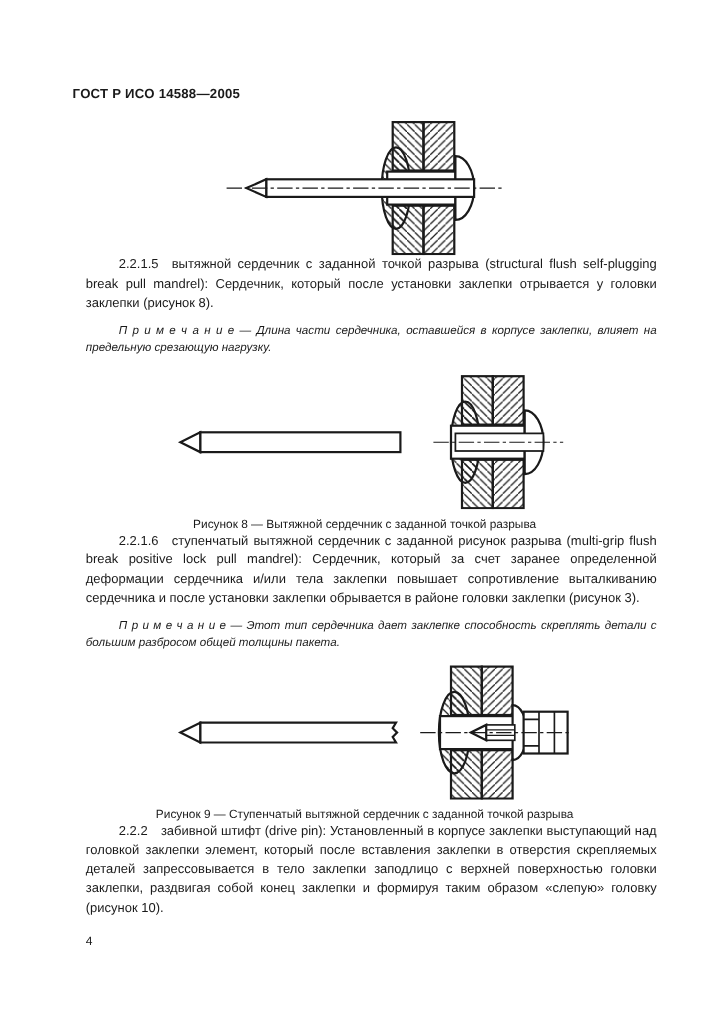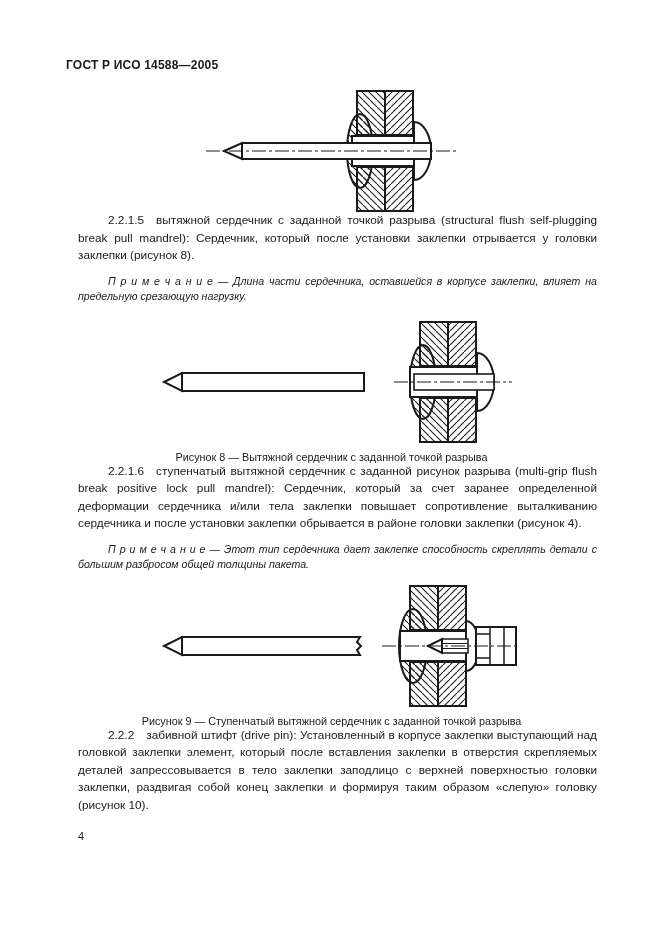--- a/index.html
+++ b/index.html
@@ -2,21 +2,21 @@
 <html lang="ru"><head>
 <meta charset="utf-8">
 <style>
   html,body{margin:0;padding:0;}
   body{
     width:661px;height:936px;overflow:hidden;
     background:#ffffff;color:#1a1a1a;
     font-family:"Liberation Sans", sans-serif;
   }
   .page{padding:58px 64px 0 66px;}
-  .doc-header{font-weight:bold;font-size:12px;letter-spacing:.2px;}
+  .doc-header{font-weight:bold;font-size:12px;letter-spacing:.2px;margin-top:20px;}
   .figure{width:100%;text-align:center;margin:0;}
   .fig7{margin-top:14px;}
   .fig8{margin-top:12px;}
   .fig9{margin-top:8px;}
   .caption{font-size:10.8px;text-align:center;margin-top:8px;color:#1a1a1a;}
   p.body{
     font-size:11.8px;line-height:17.5px;text-align:justify;
     margin:0 0 0 12px;text-indent:30px;
   }
   .m2215{margin-top:26px;}
@@ -96,21 +96,21 @@
       <path d="M335,36 A17,29 0 0 1 335,94 Z" fill="#ffffff" stroke="#1a1a1a" stroke-width="2"></path>
       <rect x="272" y="57" width="80" height="16" fill="#ffffff" stroke="#1a1a1a" stroke-width="1.6"></rect>
       <line x1="252" y1="65" x2="370" y2="65" stroke="#1a1a1a" stroke-width="1" stroke-dasharray="14,3,3,3"></line>
     </svg>
   </div>
   <div class="caption">Рисунок 8 — Вытяжной сердечник с заданной точкой разрыва</div>
 
   <p class="body m2216">
     <span class="num">2.2.1.6</span><span class="term">ступенчатый вытяжной сердечник с заданной рисунок разрыва</span>
     <span>(multi-grip flush break positive lock pull mandrel):</span>
-    <span>Сердечник, который за счет заранее определенной деформации сердечника и/или тела заклепки повышает сопротивление выталкиванию сердечника и после установки заклепки обрывается в районе головки заклепки (рисунок 4).</span>
+    <span>Сердечник, который за счет заранее определенной деформации сердечника и/или тела заклепки повышает сопротивление выталкиванию сердечника и после установки заклепки обрывается в районе головки заклепки (рисунок 3).</span>
   </p>
 
   <p class="note">
     <span>П р и м е ч а н и е —</span>
     <span>Этот тип сердечника дает заклепке способность скреплять детали с большим разбросом общей толщины пакета.</span>
   </p>
 
   <div class="figure fig9">
     <svg width="380" height="126" viewBox="0 0 380 126">
       <g stroke="#1a1a1a" stroke-width="2" fill="#ffffff">

